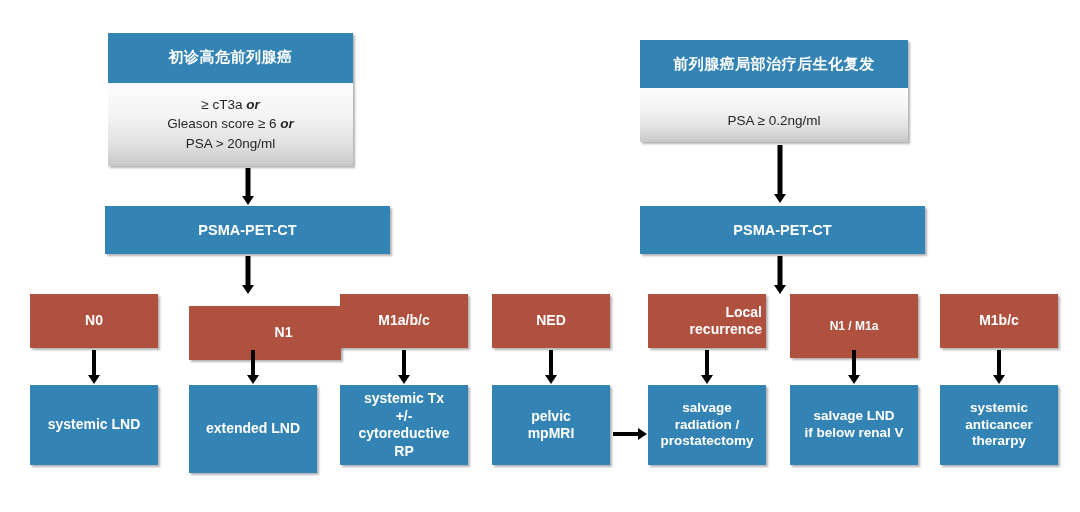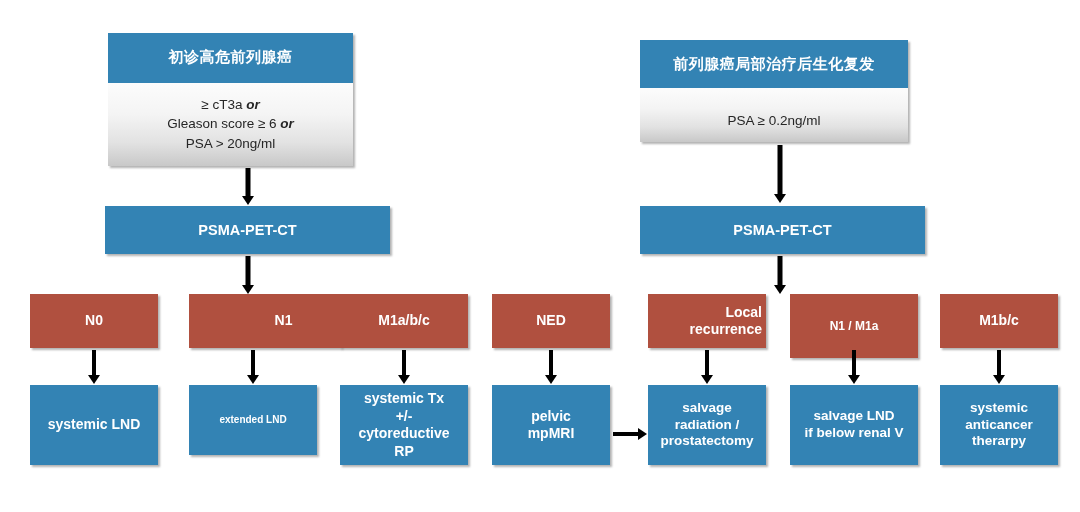--- a/index.html
+++ b/index.html
@@ -151,28 +151,28 @@
     <span class="lbl">N0</span>
   </div>
   <div class="arrow-v" style="left:94px; top:350px; height:35px;">
     <div class="shaft" style="width:4px; height:25px;"></div>
     <div class="head" style="top:25px;"></div>
   </div>
   <div class="node blue" style="left:30px; top:385px; width:128px; height:80px; font-size:14px;">
     <span class="lbl">systemic LND</span>
   </div>
 
-  <div class="node red" style="left:189px; top:294px; width:152px; height:54px; font-size:14px;padding-left:37px;">
+  <div class="node red" style="left:189px; top:306px; width:152px; height:54px; font-size:14px;padding-left:37px;">
     <span class="lbl">N1</span>
   </div>
   <div class="arrow-v" style="left:253px; top:350px; height:35px;">
     <div class="shaft" style="width:4px; height:25px;"></div>
     <div class="head" style="top:25px;"></div>
   </div>
-  <div class="node blue" style="left:189px; top:385px; width:128px; height:70px; font-size:10px;">
+  <div class="node blue" style="left:189px; top:385px; width:128px; height:88px; font-size:14px;">
     <span class="lbl" style="white-space:pre-line;">extended LND</span>
   </div>
 
   <div class="node red" style="left:340px; top:294px; width:128px; height:54px; font-size:14px;">
     <span class="lbl">M1a/b/c</span>
   </div>
   <div class="arrow-v" style="left:404px; top:350px; height:35px;">
     <div class="shaft" style="width:4px; height:25px;"></div>
     <div class="head" style="top:25px;"></div>
   </div>

